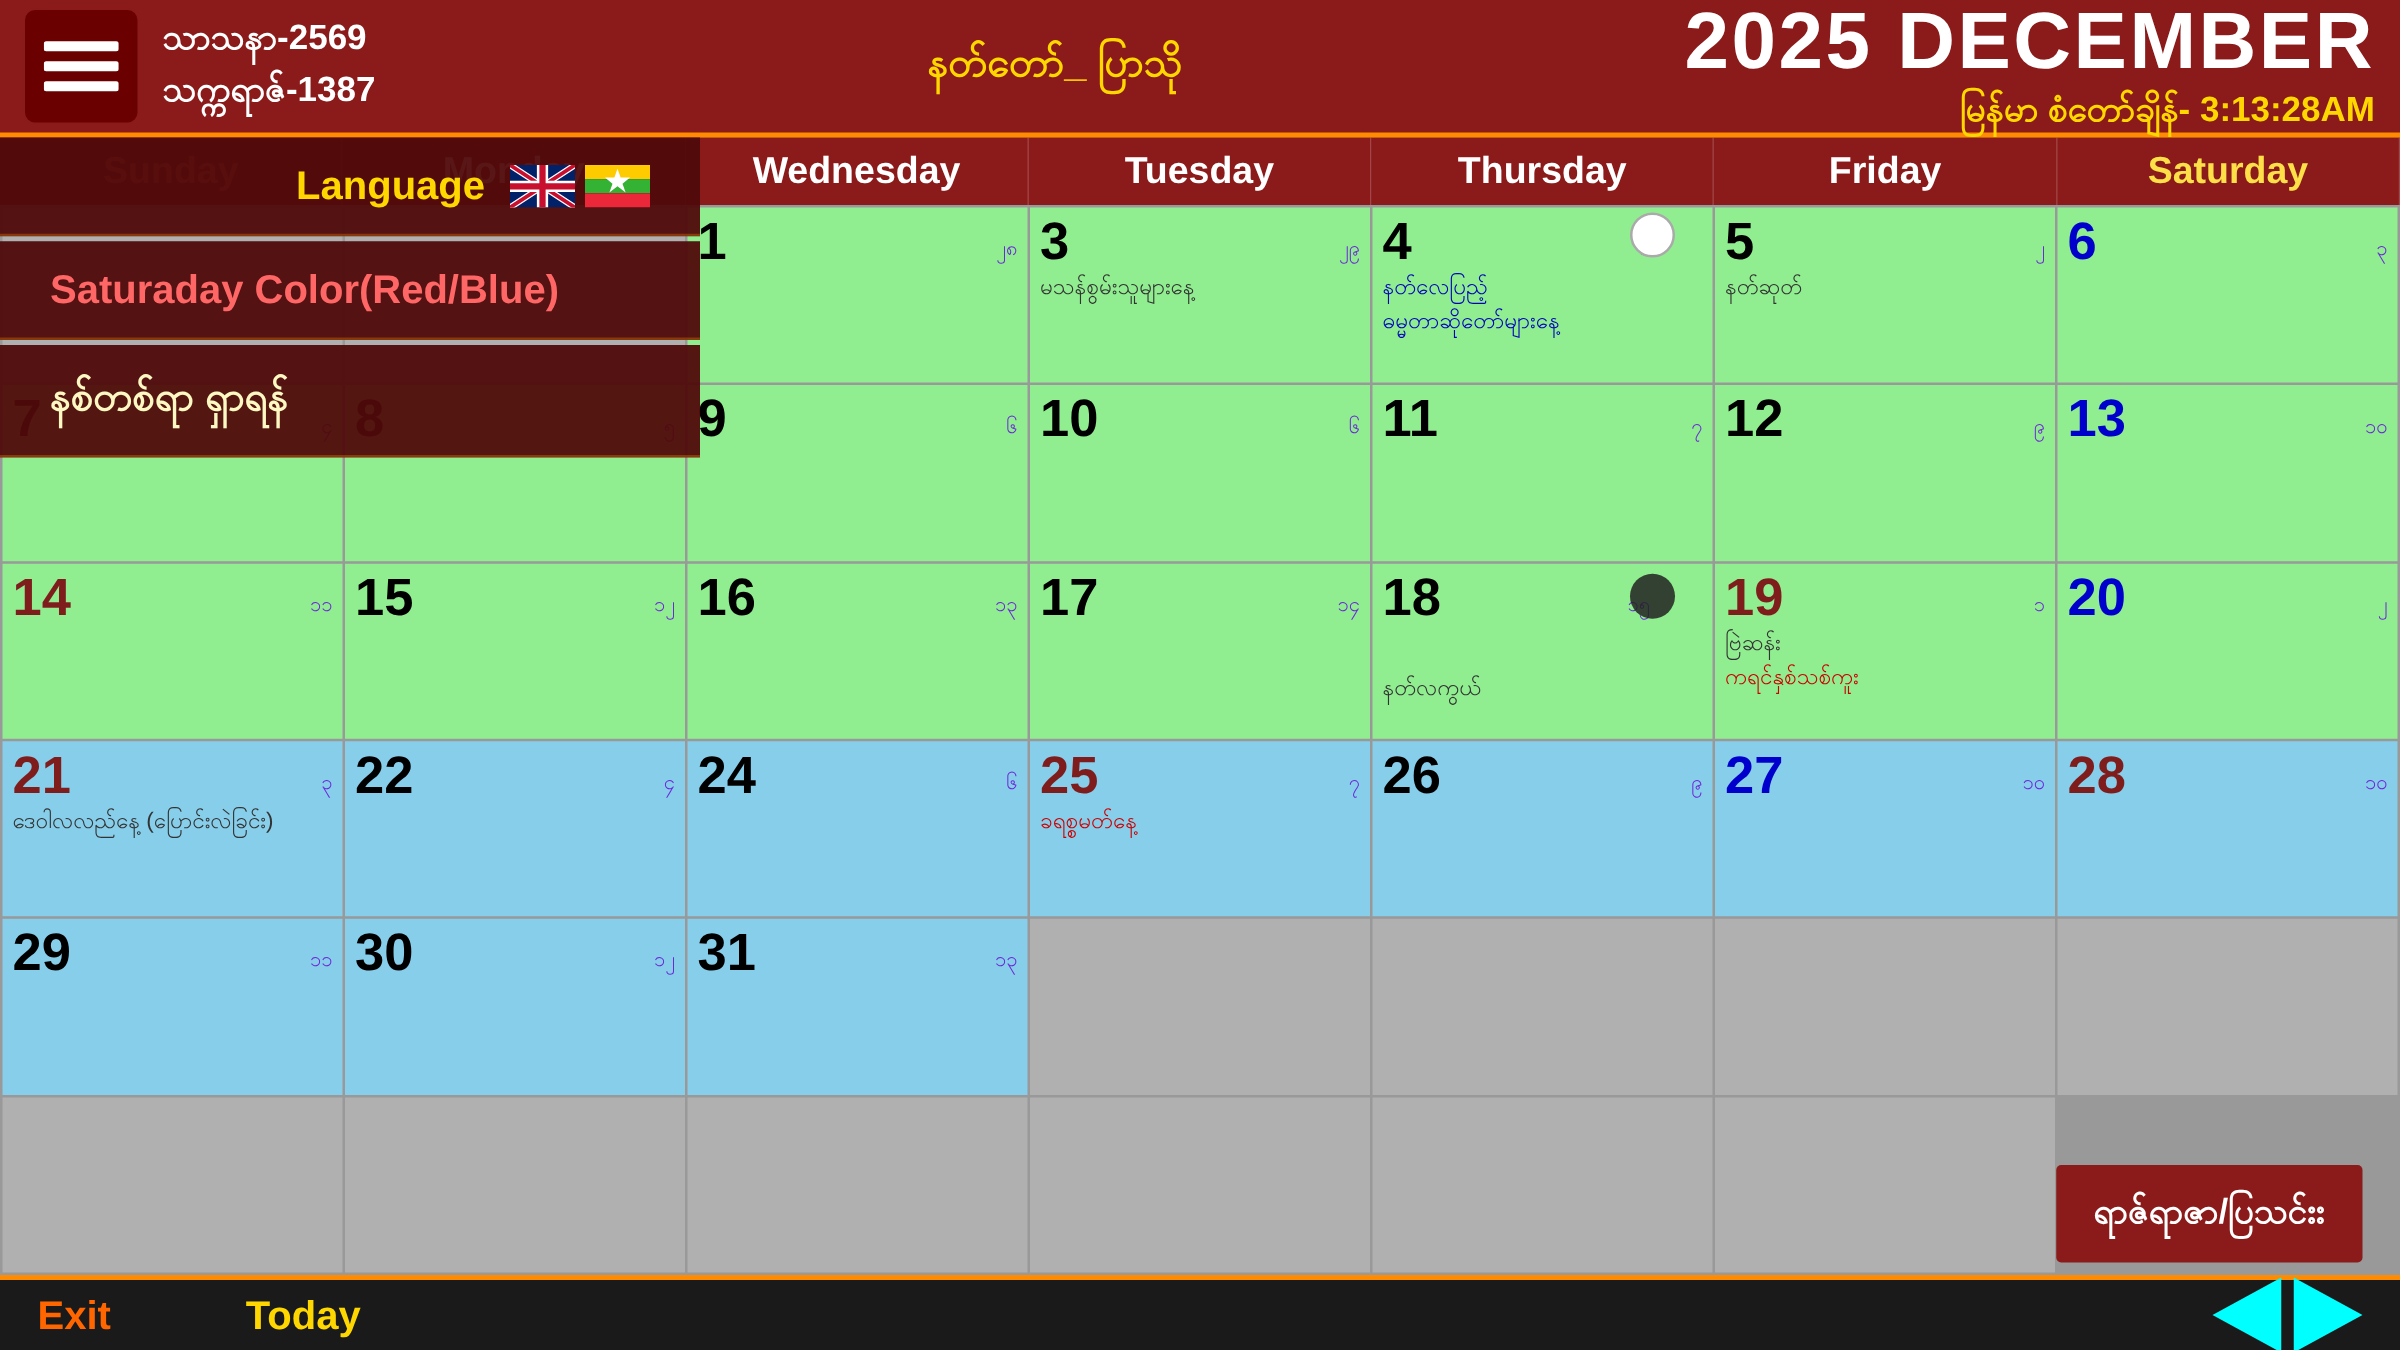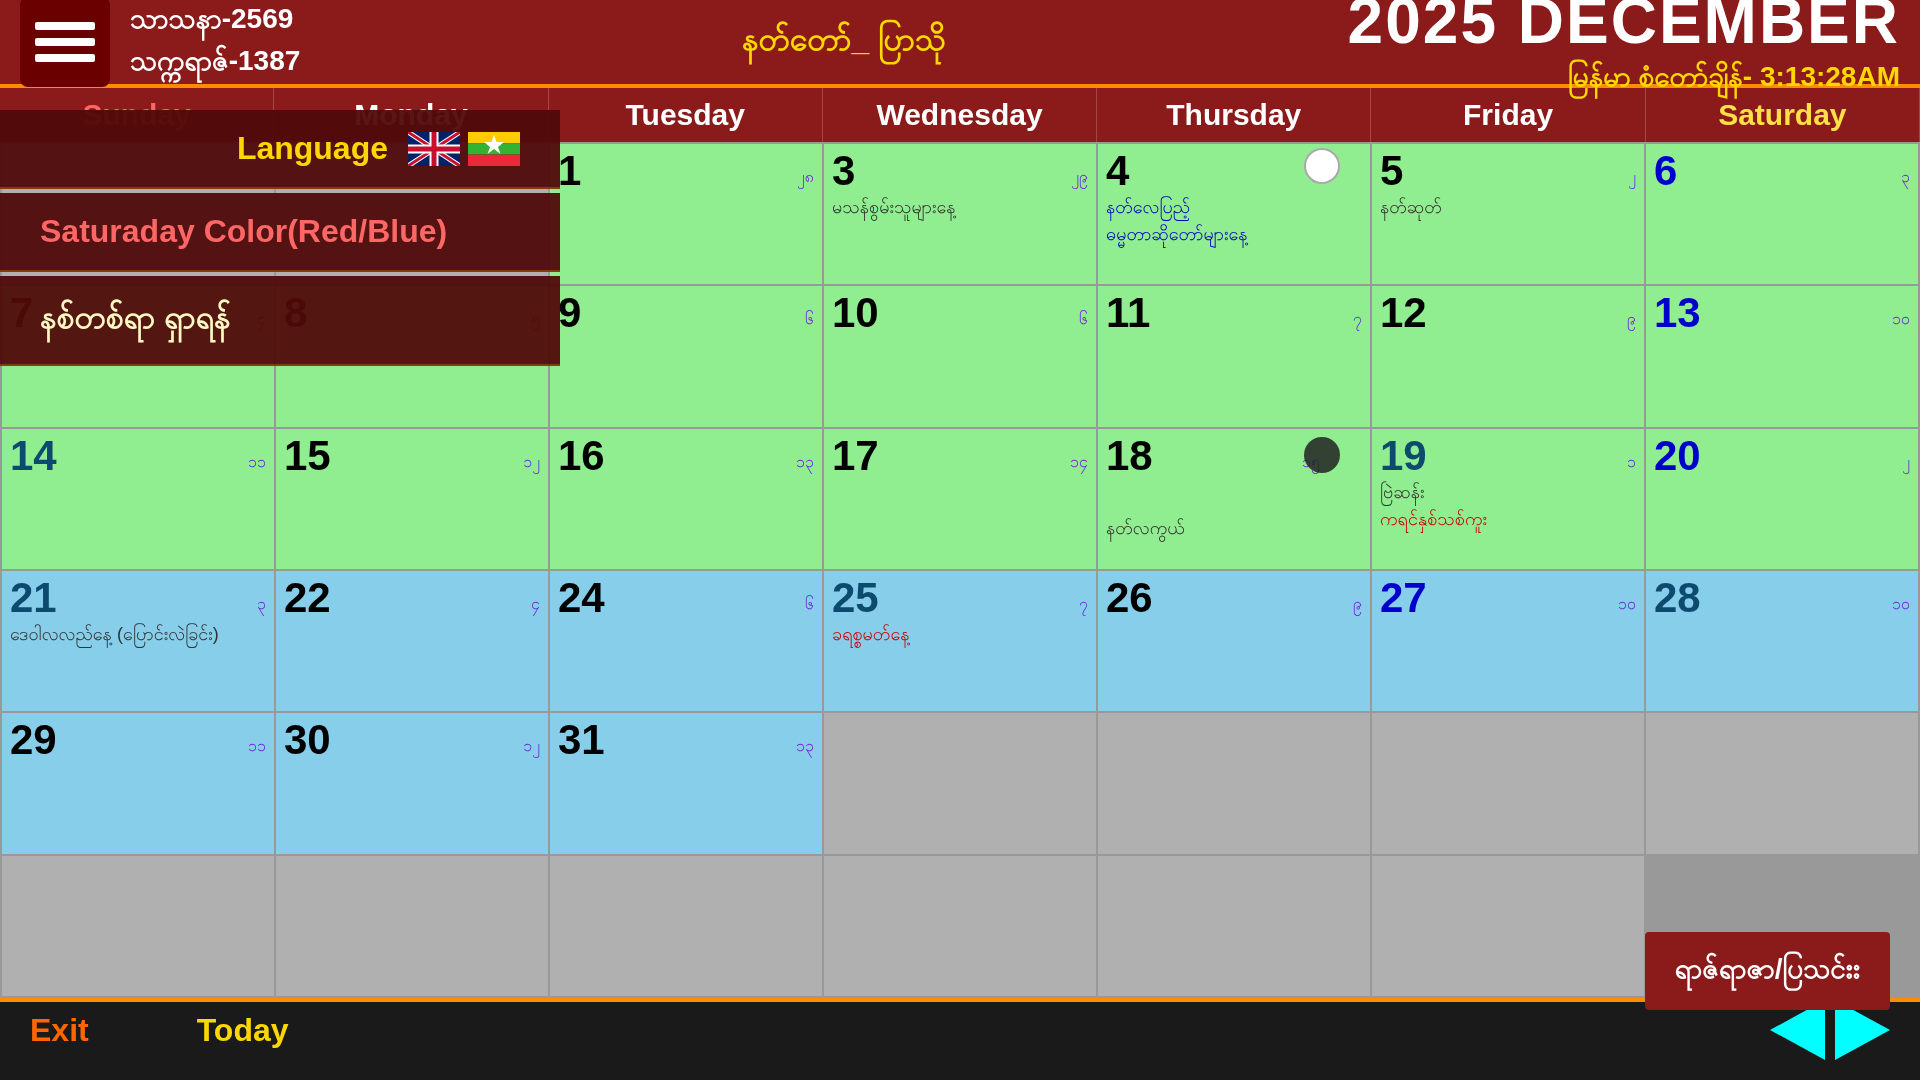--- a/index.html
+++ b/index.html
@@ -11,21 +11,21 @@
       overflow: hidden;
       position: relative;
     }
 
     
     .header {
       background: #8B1A1A;
       display: flex;
       align-items: center;
       padding: 8px 20px;
-      height: 88px;
+      height: 110px;
       border-bottom: 4px solid #FF8C00;
       position: relative;
     }
     .menu-icon-box {
       background: #6B0000;
       width: 90px;
       height: 90px;
       display: flex;
       align-items: center;
       justify-content: center;
@@ -114,21 +114,21 @@
     .cal-cell.light-blue { background: #87CEEB; }
     .cal-cell.gray { background: #b0b0b0; }
     .cal-cell.empty { background: #b0b0b0; }
 
     .cell-date {
       font-size: 42px;
       font-weight: bold;
       color: #000;
       line-height: 1;
     }
-    .cell-date.red { color: #0c4a6e; }
+    .cell-date.red { color: #7f1d1d; }
     .cell-date.blue { color: #0000CC; }
 
     .cell-myanmar-num {
       position: absolute;
       top: 22px;
       right: 8px;
       font-size: 16px;
       color: #6d28d9;
     }
 
@@ -295,22 +295,22 @@
     <div class="header-title">2025 DECEMBER</div>
     <div class="header-datetime">မြန်မာ စံတော်ချိန်- 3:13:28AM</div>
   </div>
 </div>
 
 <div class="calendar-wrapper">
 
   <div class="day-headers">
     <div class="day-header sunday">Sunday</div>
     <div class="day-header">Monday</div>
+    <div class="day-header">Wednesday</div>
     <div class="day-header">Tuesday</div>
-    <div class="day-header">Wednesday</div>
     <div class="day-header">Thursday</div>
     <div class="day-header">Friday</div>
     <div class="day-header saturday">Saturday</div>
   </div>
 
   <div class="calendar-grid">
 
     <div class="cal-cell gray"></div>
     <div class="cal-cell gray"></div>
     <div class="cal-cell">

